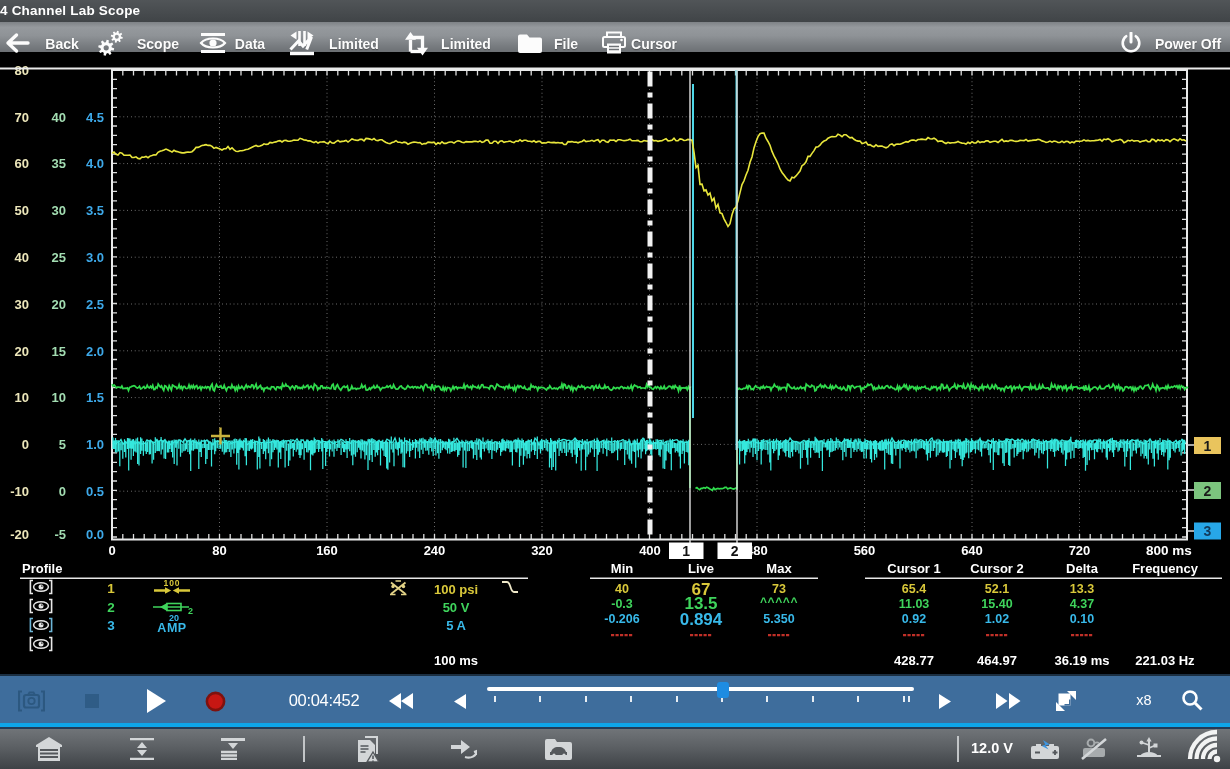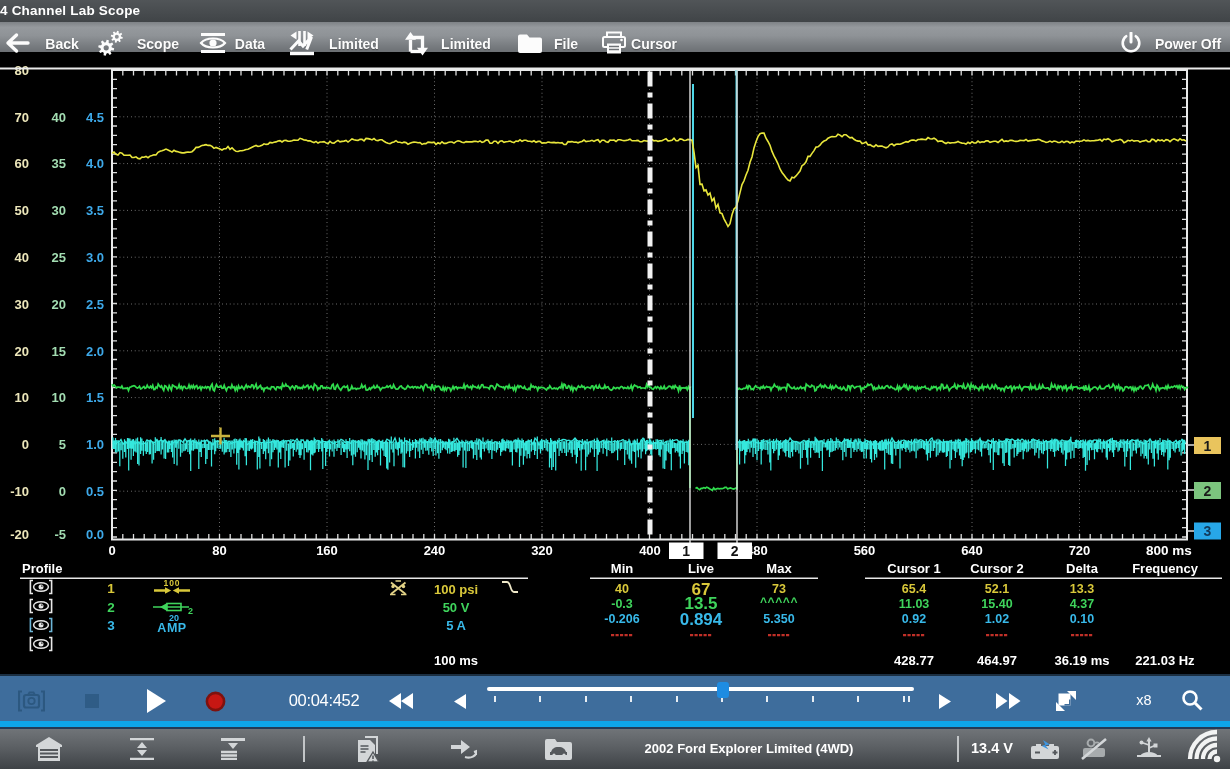--- a/index.html
+++ b/index.html
@@ -2,21 +2,21 @@
 <html><head><meta charset="utf-8"><title>4 Channel Lab Scope</title>
 <style>
 *{margin:0;padding:0;box-sizing:border-box}
 html,body{width:1230px;height:769px;overflow:hidden;background:#000;font-family:"Liberation Sans",sans-serif;-webkit-font-smoothing:antialiased}
 #page{position:relative;width:1230px;height:769px;background:#000}
 #titlebar{position:absolute;left:0;top:0;width:1230px;height:22px;background:linear-gradient(#515558,#404447);color:#fff;font-size:13.5px;font-weight:bold;line-height:22px;padding-left:0;letter-spacing:0.2px}
 #toolbar{position:absolute;left:0;top:22px;width:1230px;height:30px;background:linear-gradient(#7e8286,#95999d 18%,#8f9397 45%,#787c80 80%,#6c7074)}
 .ti{position:absolute}
 .tl{position:absolute;top:13.5px;width:120px;text-align:center;color:#fcfcfc;font-size:14px;font-weight:bold;text-shadow:0 1px 1px rgba(40,40,40,0.5)}
 #scopesvg{position:absolute;left:0;top:0}
-#playbar{position:absolute;left:0;top:674px;width:1230px;height:53px;background:#3e6d9c;border-top:2px solid #1b2f42;border-bottom:6px solid #0ea5e9}
+#playbar{position:absolute;left:0;top:674px;width:1230px;height:53px;background:#3e6d9c;border-top:2px solid #1b2f42;border-bottom:4px solid #0ea5e9}
 #playbar .pi{position:absolute}
 #playbar{--t:0}
 .pi,.ni{line-height:0}
 
 #ptime{position:absolute;left:284px;top:15px;color:#fff;font-size:16.5px;width:80px;text-align:center;letter-spacing:-0.3px}
 #ptrack{position:absolute;left:487px;top:11px;width:427px;height:4px;background:#fff;border-radius:2px}
 #pticks{position:absolute;left:0;top:0}
 #pticks i{position:absolute;top:20px;width:1.5px;height:5.5px;background:#e8eef4;display:block}
 #phandle{position:absolute;left:717px;top:6px;width:12px;height:16px;background:#1e8ce2;border-radius:3px}
 #px8{position:absolute;left:1128px;top:16px;width:32px;text-align:center;color:#fff;font-size:14.5px}
@@ -333,23 +333,22 @@
           <path d="M0 6h10V1l9 7-9 7V10H0z" fill="#d3d6d8"></path>
           <path d="M14 18c6 2 11-1 12-6l-3 1M26 12l0 4" stroke="#d3d6d8" stroke-width="2.2" fill="none"></path>
         </svg></div>
       <div class="ni" style="left:545px;top:9px"><svg width="27" height="22" viewBox="0 0 27 22">
           <path d="M0 3a2 2 0 0 1 2-2h8l2 3h13a2 2 0 0 1 2 2V20a2 2 0 0 1-2 2H2a2 2 0 0 1-2-2z" fill="#d3d6d8"></path>
 <path d="M6 14c1-3 3-5 7.5-5s6.5 2 7.5 5z" fill="#54585c"></path>
           <path d="M5 14h17v3H5z" fill="#54585c"></path>
           <circle cx="9" cy="17" r="1.6" fill="#d3d6d8"></circle>
           <circle cx="19" cy="17" r="1.6" fill="#d3d6d8"></circle>
         </svg></div>
-      <span id="vehicle">2002 Ford Explorer Limited (4WD)</span>
       <div class="nsep" style="left:957px"></div>
-      <span id="volts">13.4 V</span>
+      <span id="volts">12.0 V</span>
       <div class="ni" style="left:1031px;top:11px"><svg width="28" height="19" viewBox="0 0 28 19">
           <rect x="0" y="6" width="28" height="13" rx="2" fill="#d3d6d8"></rect>
           <path d="M5 4h5v3H5zM18 4h5v3h-5z" fill="#d3d6d8"></path>
 <path d="M4 12.5h5M21.5 12.5h5M24 10v5" stroke="#54585c" stroke-width="1.8"></path>
 <path d="M12 0l7 4.5-4.6 0.8 3.2 4.2-6.8-3.6 3.4-1.4z" fill="#3f96e0"></path>
         </svg></div>
       <div class="ni" style="left:1081px;top:9px"><svg width="30" height="22" viewBox="0 0 30 22">
           <rect x="2" y="10" width="22" height="9" rx="2" fill="#a7abad"></rect>
           <circle cx="10" cy="5" r="3.4" fill="none" stroke="#a7abad" stroke-width="2"></circle>
           <path d="M14 5a4 4 0 0 1 4 0" stroke="#a7abad" stroke-width="1.8" fill="none"></path>

